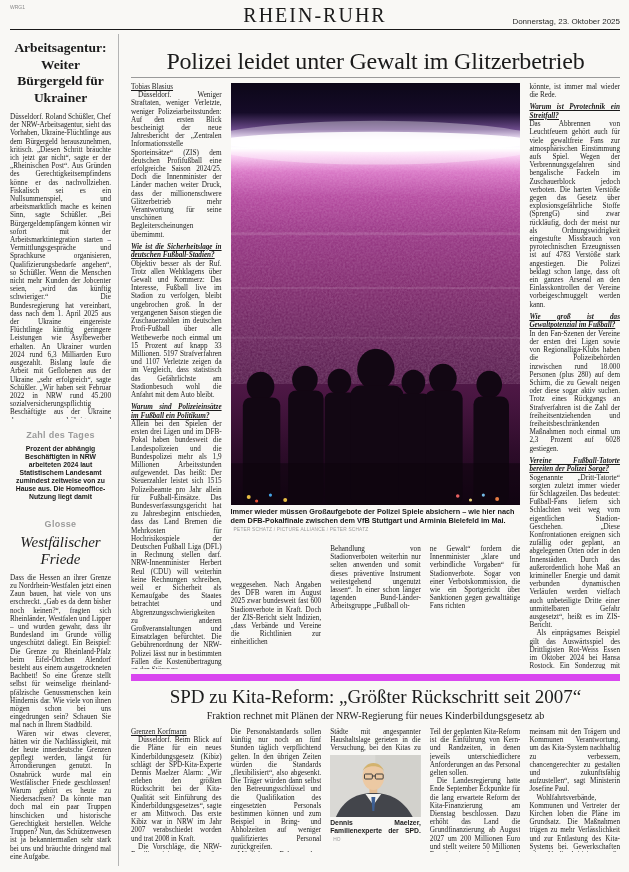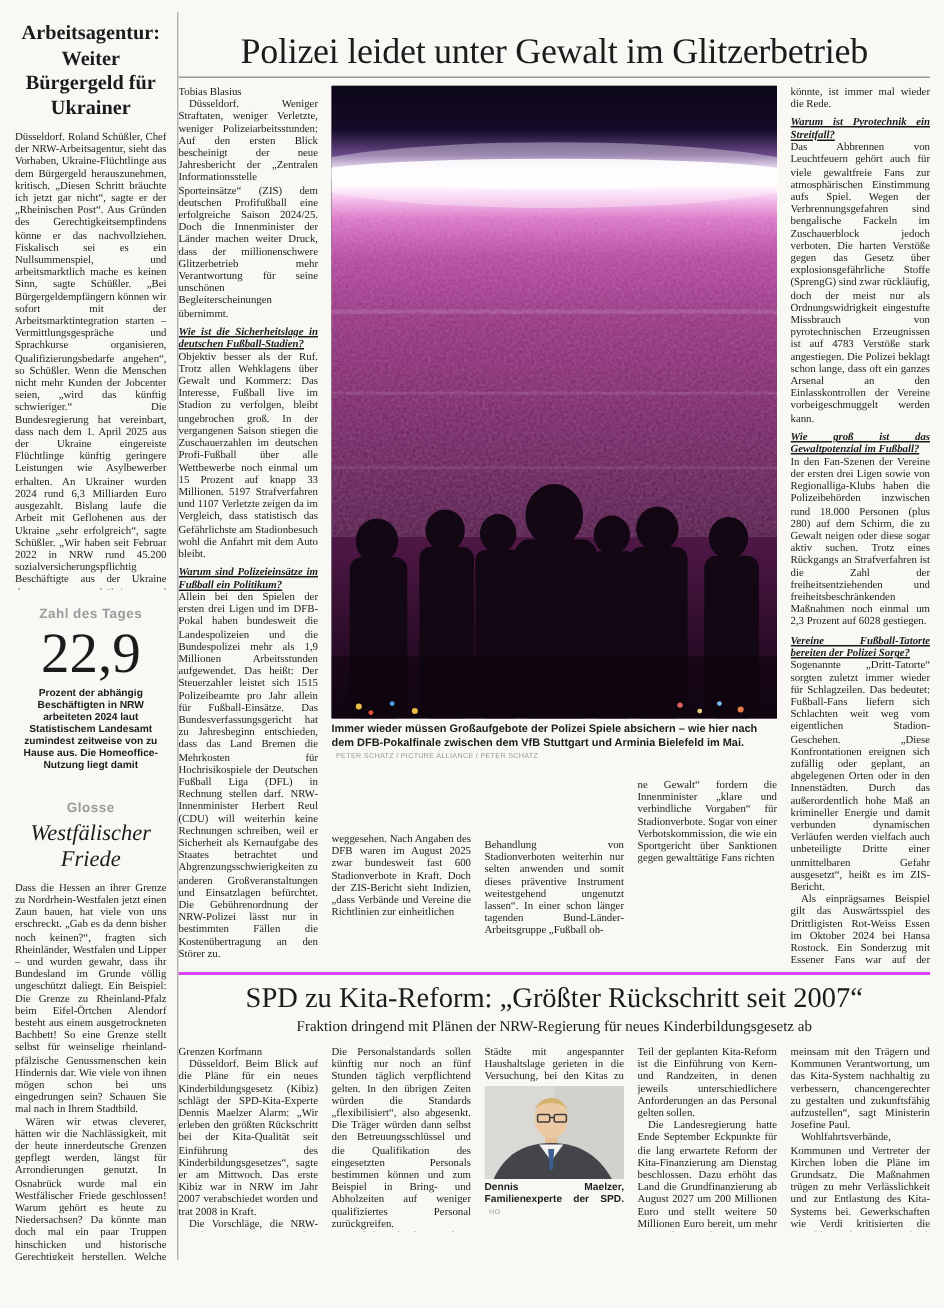--- a/index.html
+++ b/index.html
@@ -6,31 +6,31 @@
   body{width:629px;height:872px;overflow:hidden;background:#f9f8f5;color:#1b1b1b;
        font-family:"Liberation Serif",serif;}
   .page{padding:4px 9px 0 10px;box-sizing:border-box;height:100%;}
   
   .topbar{display:grid;grid-template-columns:1fr auto 1fr;align-items:end;
           border-bottom:1.6px solid #1a1a1a;padding-bottom:3px;}
   .edition{font:400 5px "Liberation Sans",sans-serif;color:#8a8a8a;align-self:start;}
   .section-title{font:400 20px/22px "Liberation Serif",serif;letter-spacing:2px;text-align:center;}
   .pagedate{font:400 8px "Liberation Sans",sans-serif;justify-self:end;color:#2a2a2a;}
   
-  .content{display:flex;gap:0;height:832px;margin-top:4px;justify-content:center;}
+  .content{display:flex;gap:12px;height:832px;margin-top:4px;justify-content:center;}
   .rail{width:101px;flex:none;border-right:1px solid #b4b4b4;padding-right:7px;
         display:flex;flex-direction:column;overflow:hidden;}
   .mainarea{flex:1;min-width:0;display:flex;flex-direction:column;overflow:hidden;}
   
   .body-text,.body-text p{font:400 7.2px/8.2px "Liberation Serif",serif;text-align:justify;
         hyphens:auto;-webkit-hyphens:auto;margin:0;}
   .body-text p+p{text-indent:7px;}
   .lead-in{font-weight:400;}
   .qa{font:italic 700 7.2px/8.4px "Liberation Serif",serif;margin:4px 0 0;text-decoration:underline;}
-  .byline{font:700 7.5px "Liberation Sans",sans-serif;margin:0 0 6px;}
+  .byline{font:700 7.5px "Liberation Sans",sans-serif;margin:0 0 6px;text-decoration:underline;}
   .credit{font:400 4.8px "Liberation Sans",sans-serif;color:#999;text-transform:uppercase;
           letter-spacing:.2px;margin-left:3px;font-weight:400;}
   
   .rail-headline{font:700 13.5px/16.5px "Liberation Serif",serif;text-align:center;margin:6px 0 7px;}
   .rail-body{height:306px;overflow:hidden;}
   .kicker{font:700 9px "Liberation Sans",sans-serif;color:#9b9b9b;text-align:center;
           letter-spacing:.3px;margin:11px 0 2px;}
   .bignum{font:400 38px/40px "Liberation Serif",serif;text-align:center;}
   .numtext{font:700 6.8px/8px "Liberation Sans",sans-serif;text-align:center;max-height:56px;
            overflow:hidden;margin-top:3px;}
@@ -39,56 +39,60 @@
   
   .main-headline{font:400 24px/28px "Liberation Serif",serif;letter-spacing:-.2px;
                  text-align:center;margin:13px 0 2px;white-space:nowrap;}
   .main-subhead{font:700 11.3px/13px "Liberation Serif",serif;margin:0 0 4px;}
   .rule{border:none;border-top:1px solid #9a9a9a;margin:0;}
   .article-grid{display:grid;grid-template-columns:repeat(5,1fr);column-gap:9px;
                 grid-template-rows:462px 1fr;height:586px;overflow:hidden;margin-top:5px;}
   .colA{grid-row:1/3;grid-column:1;overflow:hidden;}
   .figcell{grid-row:1;grid-column:2/5;}
   .colB{grid-row:2;grid-column:2;overflow:hidden;margin-top:36px;}
-  .colC{grid-row:2;grid-column:3;overflow:hidden;margin-top:40px;}
+  .colC{grid-row:2;grid-column:3;overflow:hidden;}
   .colD{grid-row:2;grid-column:4;overflow:hidden;}
   .colE{grid-row:1/3;grid-column:5;overflow:hidden;}
   figure{margin:0;}
   .stadium{height:422px;background:#1a0a20;}
   .stadium svg{display:block;width:100%;height:100%;}
   .photo-caption{font:700 7.3px/8.6px "Liberation Sans",sans-serif;margin-top:3px;text-align:left;}
   
-  .spd{border-top:2px solid #d946ef;margin-top:5px;padding-top:5px;}
+  .spd{border-top:7px solid #d946ef;margin-top:5px;padding-top:5px;}
   .spd-headline{font:400 19px/22px "Liberation Serif",serif;text-align:center;margin:0;}
   .spd-subhead{font:400 10px/12px "Liberation Serif",serif;text-align:center;margin:2px 0 6px;}
   .spd-grid{display:grid;grid-template-columns:repeat(5,1fr);column-gap:9px;height:124px;overflow:hidden;}
   .spd-grid>div{overflow:hidden;}
   .clamp3{max-height:25px;overflow:hidden;}
   .portrait{height:62px;margin-top:2px;background:#dddcd8;}
   .portrait svg{display:block;width:100%;height:100%;}
   .maelzer-cap{font:700 6.8px/8px "Liberation Sans",sans-serif;margin-top:2px;}
 </style>
 </head>
 <body>
 
 <div class="page">
 
+  <header class="topbar">
+    <span class="edition">WRG1</span>
+    <div class="section-title">RHEIN-RUHR</div>
+    <span class="pagedate">Donnerstag, 23. Oktober 2025</span>
+  </header>
 
   <div class="content">
 
     <aside class="rail">
       <h2 class="rail-headline">Arbeitsagentur: Weiter Bürgergeld für Ukrainer</h2>
       <div class="body-text rail-body">
         <p><span class="lead-in">Düsseldorf.</span>
            <span>Roland Schüßler, Chef der NRW-Arbeitsagentur, sieht das Vorhaben, Ukraine-Flüchtlinge aus dem Bürgergeld herauszunehmen, kritisch. „Diesen Schritt bräuchte ich jetzt gar nicht“, sagte er der „Rheinischen Post“. Aus Gründen des Gerechtigkeitsempfindens könne er das nachvollziehen. Fiskalisch sei es ein Nullsummenspiel, und arbeitsmarktlich mache es keinen Sinn, sagte Schüßler. „Bei Bürgergeldempfängern können wir sofort mit der Arbeitsmarktintegration starten – Vermittlungsgespräche und Sprachkurse organisieren, Qualifizierungsbedarfe angehen“, so Schüßler. Wenn die Menschen nicht mehr Kunden der Jobcenter seien, „wird das künftig schwieriger.“ Die Bundesregierung hat vereinbart, dass nach dem 1. April 2025 aus der Ukraine eingereiste Flüchtlinge künftig geringere Leistungen wie Asylbewerber erhalten. An Ukrainer wurden 2024 rund 6,3 Milliarden Euro ausgezahlt. Bislang laufe die Arbeit mit Geflohenen aus der Ukraine „sehr erfolgreich“, sagte Schüßler. „Wir haben seit Februar 2022 in NRW rund 45.200 sozialversicherungspflichtig Beschäftigte aus der Ukraine dazugewonnen, und übrigens rund 57.400 aus den acht wichtigsten Asyl-Herkunftsländern.“</span>
            </p>
       </div>
 
       <div class="kicker">Zahl des Tages</div>
-      <div class="bignum">22,9</div>
       <p class="numtext">Prozent der abhängig Beschäftigten in NRW arbeiteten 2024 laut Statistischem Landesamt zumindest zeitweise von zu Hause aus. Die Homeoffice-Nutzung liegt damit geringfügig unter dem Niveau von 2021 (-1,1 Prozentpunkte) und etwas über dem Bundesdurchschnitt (22,7 Prozent).</p>
 
       <div class="kicker">Glosse</div>
       <h3 class="glosse-title">Westfälischer Friede</h3>
       <div class="body-text glosse-body">
         <p>Dass die Hessen an ihrer Grenze zu Nordrhein-Westfalen jetzt einen Zaun bauen, hat viele von uns erschreckt. „Gab es da denn bisher noch keinen?“, fragten sich Rheinländer, Westfalen und Lipper – und wurden gewahr, dass ihr Bundesland im Grunde völlig ungeschützt daliegt. Ein Beispiel: Die Grenze zu Rheinland-Pfalz beim Eifel-Örtchen Alendorf besteht aus einem ausgetrockneten Bachbett! So eine Grenze stellt selbst für weinselige rheinland-pfälzische Genussmenschen kein Hindernis dar. Wie viele von ihnen mögen schon bei uns eingedrungen sein? Schauen Sie mal nach in Ihrem Stadtbild.</p>
         <p>Wären wir etwas cleverer, hätten wir die Nachlässigkeit, mit der heute innerdeutsche Grenzen gepflegt werden, längst für Arrondierungen genutzt. In Osnabrück wurde mal ein Westfälischer Friede geschlossen! Warum gehört es heute zu Niedersachsen? Da könnte man doch mal ein paar Truppen hinschicken und historische Gerechtigkeit herstellen. Welche Truppen? Nun, das Schützenwesen ist ja bekanntermaßen sehr stark bei uns und bräuchte dringend mal eine Aufgabe.</p>
 
       </div>
     </aside>
@@ -199,21 +203,21 @@
             <p>In den Fan-Szenen der Vereine der ersten drei Ligen sowie von Regionalliga-Klubs haben die Polizeibehörden inzwischen rund 18.000 Personen (plus 280) auf dem Schirm, die zu Gewalt neigen oder diese sogar aktiv suchen. Trotz eines Rückgangs an Strafverfahren ist die Zahl der freiheitsentziehenden und freiheitsbeschränkenden Maßnahmen noch einmal um 2,3 Prozent auf 6028 gestiegen.</p>
             <h4 class="qa">Vereine Fußball-Tatorte bereiten der Polizei Sorge?</h4>
             <p>Sogenannte „Dritt-Tatorte“ sorgten zuletzt immer wieder für Schlagzeilen. Das bedeutet: Fußball-Fans liefern sich Schlachten weit weg vom eigentlichen Stadion-Geschehen. „Diese Konfrontationen ereignen sich zufällig oder geplant, an abgelegenen Orten oder in den Innenstädten. Durch das außerordentlich hohe Maß an krimineller Energie und damit verbunden dynamischen Verläufen werden vielfach auch unbeteiligte Dritte einer unmittelbaren Gefahr ausgesetzt“, heißt es im ZIS-Bericht.</p>
             <p>Als einprägsames Beispiel gilt das Auswärtsspiel des Drittligisten Rot-Weiss Essen im Oktober 2024 bei Hansa Rostock. Ein Sonderzug mit Essener Fans war auf der Bahnstrecke zwischen Berlin und Rostock von etwa 100 vermummten Rostocker Gewalttätern mit Steinen und Pyrotechnik massiv angegriffen worden. Nachdem mehrere Essener Anhänger die Notbremse betätigt und den Zug verlassen hatten, lieferten sie sich mit den vermummten Angreifern eine wilde Schlägerei.</p>
           </div>
         </div>
       </article>
 
       <article class="spd">
         <h2 class="spd-headline">SPD zu Kita-Reform: „Größter Rückschritt seit 2007“</h2>
-        <p class="spd-subhead">Fraktion dringend mit Plänen der NRW-Regierung für neues Kinderbildungsgesetz ab</p>
+        <p class="spd-subhead">Fraktion rechnet mit Plänen der NRW-Regierung für neues Kinderbildungsgesetz ab</p>
 
         <div class="spd-grid">
           <div class="body-text">
             <p class="byline">Grenzen Korfmann</p>
             <p><span class="lead-in">Düsseldorf.</span>
                <span>Beim Blick auf die Pläne für ein neues Kinderbildungsgesetz (Kibiz) schlägt der SPD-Kita-Experte Dennis Maelzer Alarm: „Wir erleben den größten Rückschritt bei der Kita-Qualität seit Einführung des Kinderbildungsgesetzes“, sagte er am Mittwoch. Das erste Kibiz war in NRW im Jahr 2007 verabschiedet worden und trat 2008 in Kraft.</span></p>
             <p>Die Vorschläge, die NRW-Familienministerin Josefine Paul (Grüne) jetzt vorlegte, seien ein „Sparmodell zu Lasten der Jüngsten“. Das Sparen bei der Qualität, nicht das Wohl des Kindes stehe bei diesen Plänen im Mittelpunkt, so Maelzer.</p>
           </div>
 
           <div class="body-text">

